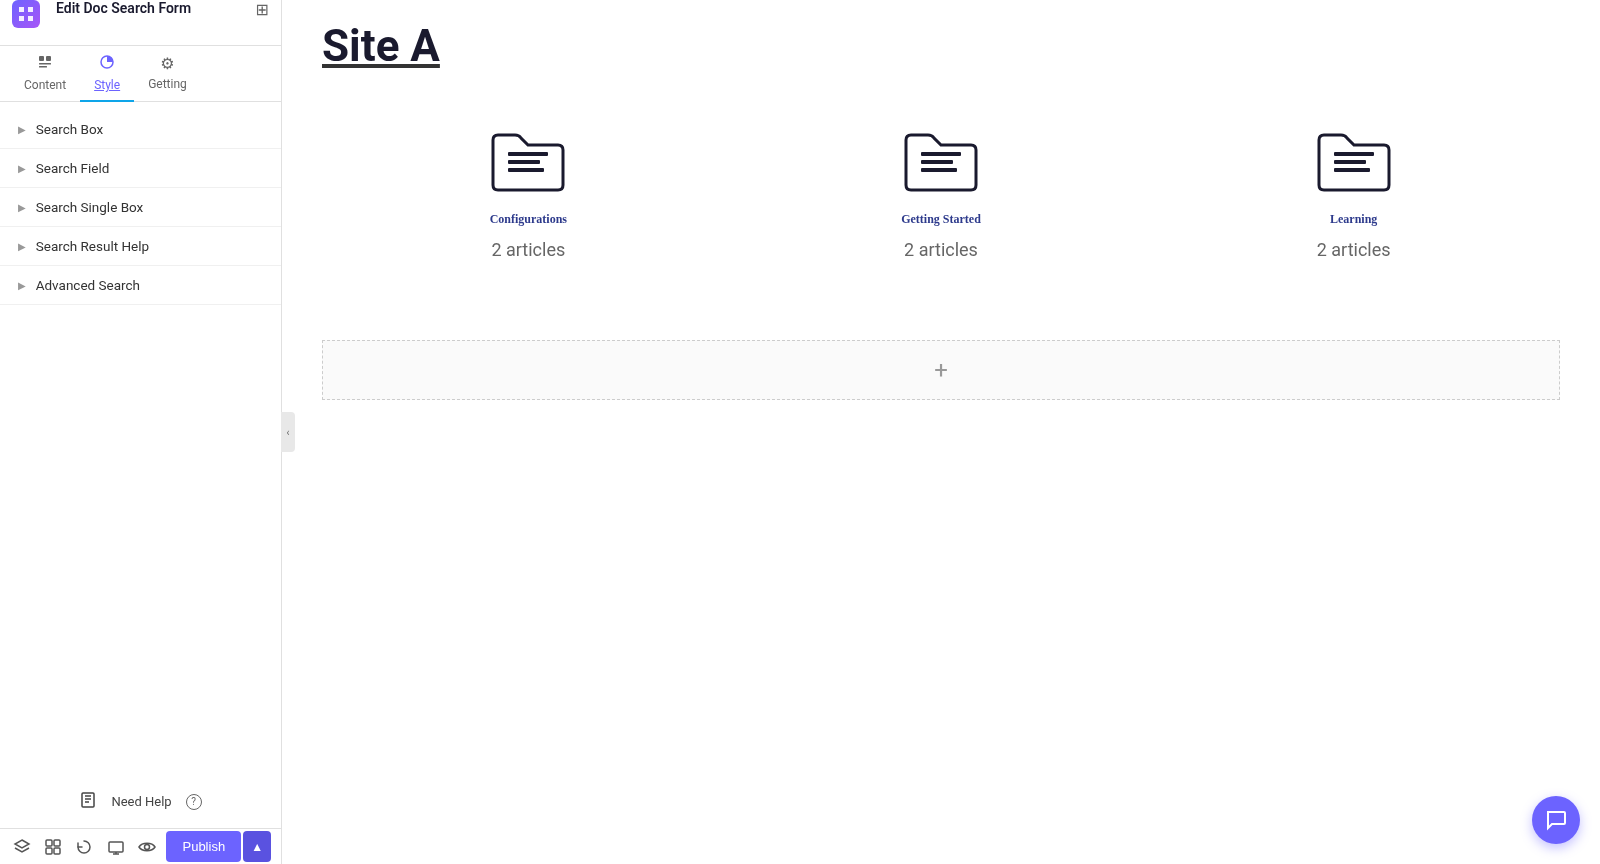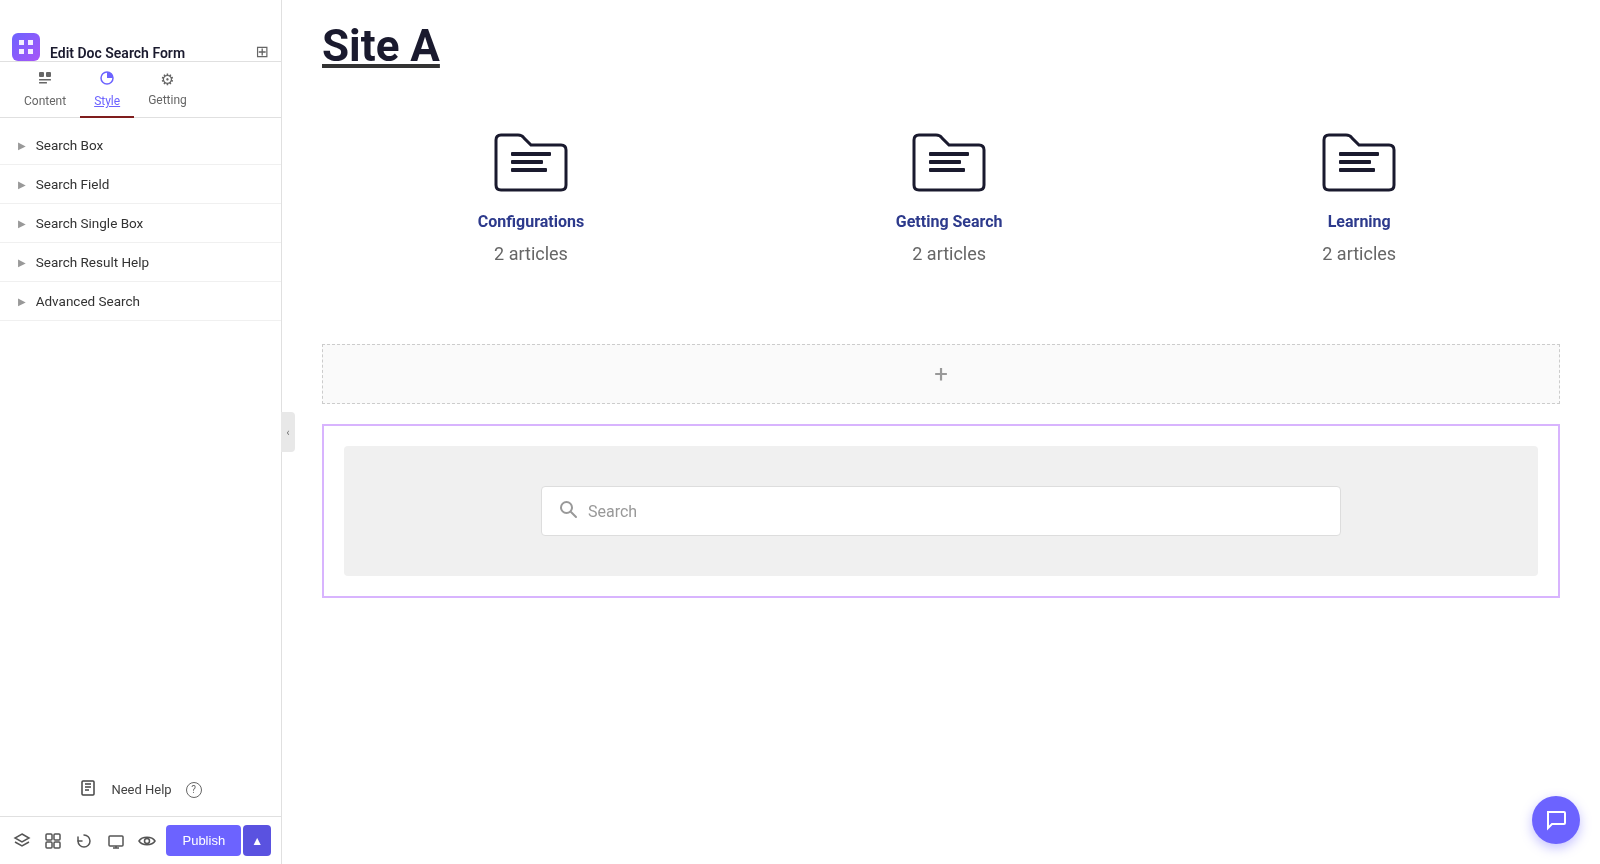--- a/index.html
+++ b/index.html
@@ -12,26 +12,25 @@
       background: #fff;
       border-right: 1px solid #e0e0e0;
       display: flex;
       flex-direction: column;
       height: 100%;
       position: relative;
     }
 
     .sidebar-header {
       display: flex;
-      align-items: flex-end;
+      align-items: flex-start;
       padding: 0 12px;
       height: 46px;
       border-bottom: 1px solid #e0e0e0;
-      gap: 10px;
-      margin-top: 16px;
+      gap: 16px;
     }
 
     .sidebar-header-icon {
       width: 28px;
       height: 28px;
       background: linear-gradient(135deg, #6c63ff, #a855f7);
       border-radius: 6px;
       display: flex; align-items: center; justify-content: center;
       color: #fff;
       font-size: 14px;
@@ -66,21 +65,21 @@
       cursor: pointer;
       font-size: 12px;
       color: #666;
       gap: 4px;
       border-bottom: 2px solid transparent;
       margin-bottom: -1px;
     }
 
     .tab-item.active {
       color: #6c63ff;
-      border-bottom: 2px solid #7f1d1d;
+      border-bottom: 2px solid #0ea5e9;
       text-decoration: underline;
     }
 
     .tab-icon {
       font-size: 16px;
     }
 
     
     .sidebar-menu {
       flex: 1;
@@ -113,21 +112,21 @@
       padding: 16px;
       font-size: 13px;
       color: #444;
       cursor: pointer;
     }
 
     
     .bottom-toolbar {
       display: flex;
       align-items: center;
-      height: 48px;
+      height: 36px;
       border-top: 1px solid #e0e0e0;
       padding: 0 10px;
       gap: 8px;
     }
 
     .toolbar-icon {
       width: 32px;
       height: 32px;
       display: flex; align-items: center; justify-content: center;
       color: #555;
@@ -225,23 +224,24 @@
       gap: 12px;
       padding: 20px 40px;
     }
 
     .card-icon {
       width: 90px;
       height: 80px;
     }
 
     .card-title {
-      font-size: 16px;
+      font-size: 12px;
       font-weight: 700;
       color: #2d3a8c;
+      font-family: Liberation Serif, serif;
     }
 
     .card-subtitle {
       font-size: 18px;
       color: #666;
     }
 
     
     .add-section {
       display: flex;
@@ -455,21 +455,21 @@
 
       <div class="card">
         <div class="card-icon">
           <svg viewBox="0 0 90 80" fill="none" xmlns="http://www.w3.org/2000/svg">
             <path d="M10 30 L10 65 Q10 70 15 70 L75 70 Q80 70 80 65 L80 30 Q80 25 75 25 L45 25 L38 18 Q36 15 32 15 L15 15 Q10 15 10 20 Z" stroke="#1a1a2e" stroke-width="3" fill="none"></path>
             <rect x="25" y="32" width="40" height="4" rx="1" fill="#1a1a2e"></rect>
             <rect x="25" y="40" width="32" height="4" rx="1" fill="#1a1a2e"></rect>
             <rect x="25" y="48" width="36" height="4" rx="1" fill="#1a1a2e"></rect>
           </svg>
         </div>
-        <div class="card-title">Getting Search</div>
+        <div class="card-title">Getting Started</div>
         <div class="card-subtitle">2 articles</div>
       </div>
 
       <div class="card">
         <div class="card-icon">
           <svg viewBox="0 0 90 80" fill="none" xmlns="http://www.w3.org/2000/svg">
             <path d="M10 30 L10 65 Q10 70 15 70 L75 70 Q80 70 80 65 L80 30 Q80 25 75 25 L45 25 L38 18 Q36 15 32 15 L15 15 Q10 15 10 20 Z" stroke="#1a1a2e" stroke-width="3" fill="none"></path>
             <rect x="25" y="32" width="40" height="4" rx="1" fill="#1a1a2e"></rect>
             <rect x="25" y="40" width="32" height="4" rx="1" fill="#1a1a2e"></rect>
             <rect x="25" y="48" width="36" height="4" rx="1" fill="#1a1a2e"></rect>
@@ -477,33 +477,20 @@
         </div>
         <div class="card-title">Learning</div>
         <div class="card-subtitle">2 articles</div>
       </div>
     </div>
 
     <div class="add-section">
       <span class="add-icon">+</span>
     </div>
 
-    <div class="search-section">
-      <div class="search-box-container">
-        <div class="search-input-wrapper">
-          <span class="search-icon-svg">
-            <svg width="20" height="20" viewBox="0 0 20 20" fill="none" stroke="#999" stroke-width="2">
-              <circle cx="8.5" cy="8.5" r="5.5"></circle>
-              <path d="M13 13 L18 18" stroke-linecap="round"></path>
-            </svg>
-          </span>
-          <span class="search-placeholder">Search</span>
-        </div>
-      </div>
-    </div>
 
   </div>
 </div>
 
 <div class="chat-bubble">
   <svg width="22" height="22" viewBox="0 0 22 22" fill="none" stroke="white" stroke-width="2">
     <path d="M3 3 L19 3 Q20 3 20 4 L20 14 Q20 15 19 15 L7 15 L3 19 L3 3 Z"></path>
   </svg>
 </div>
 

